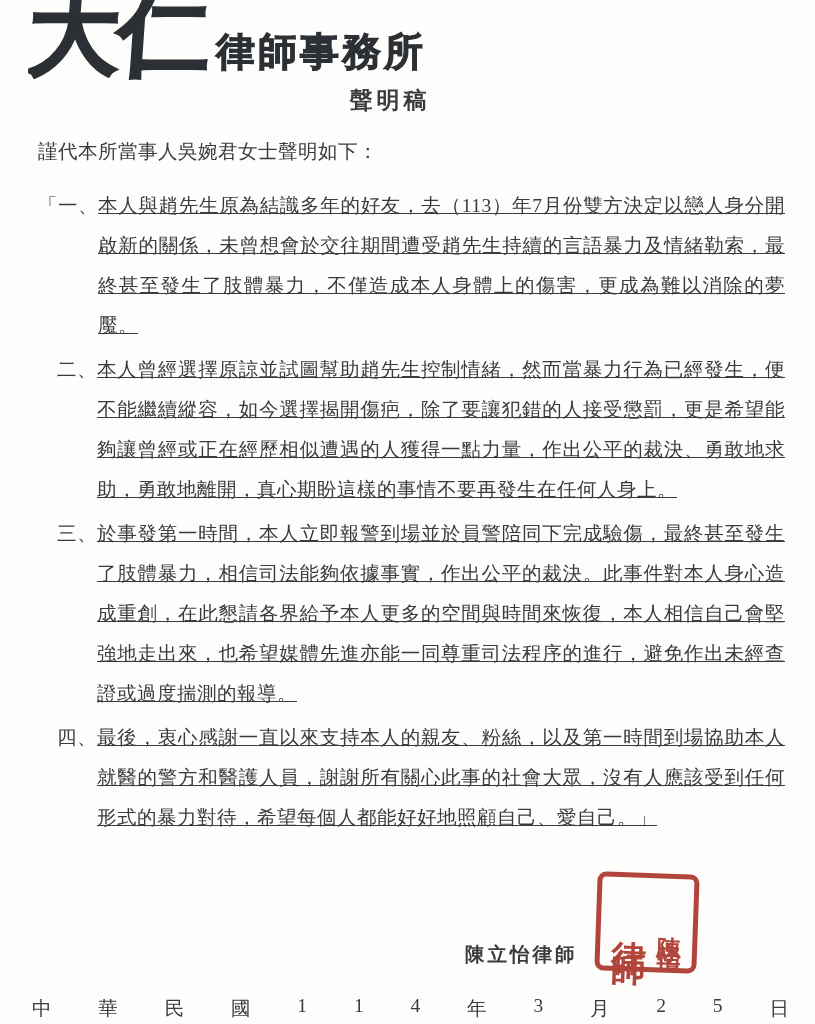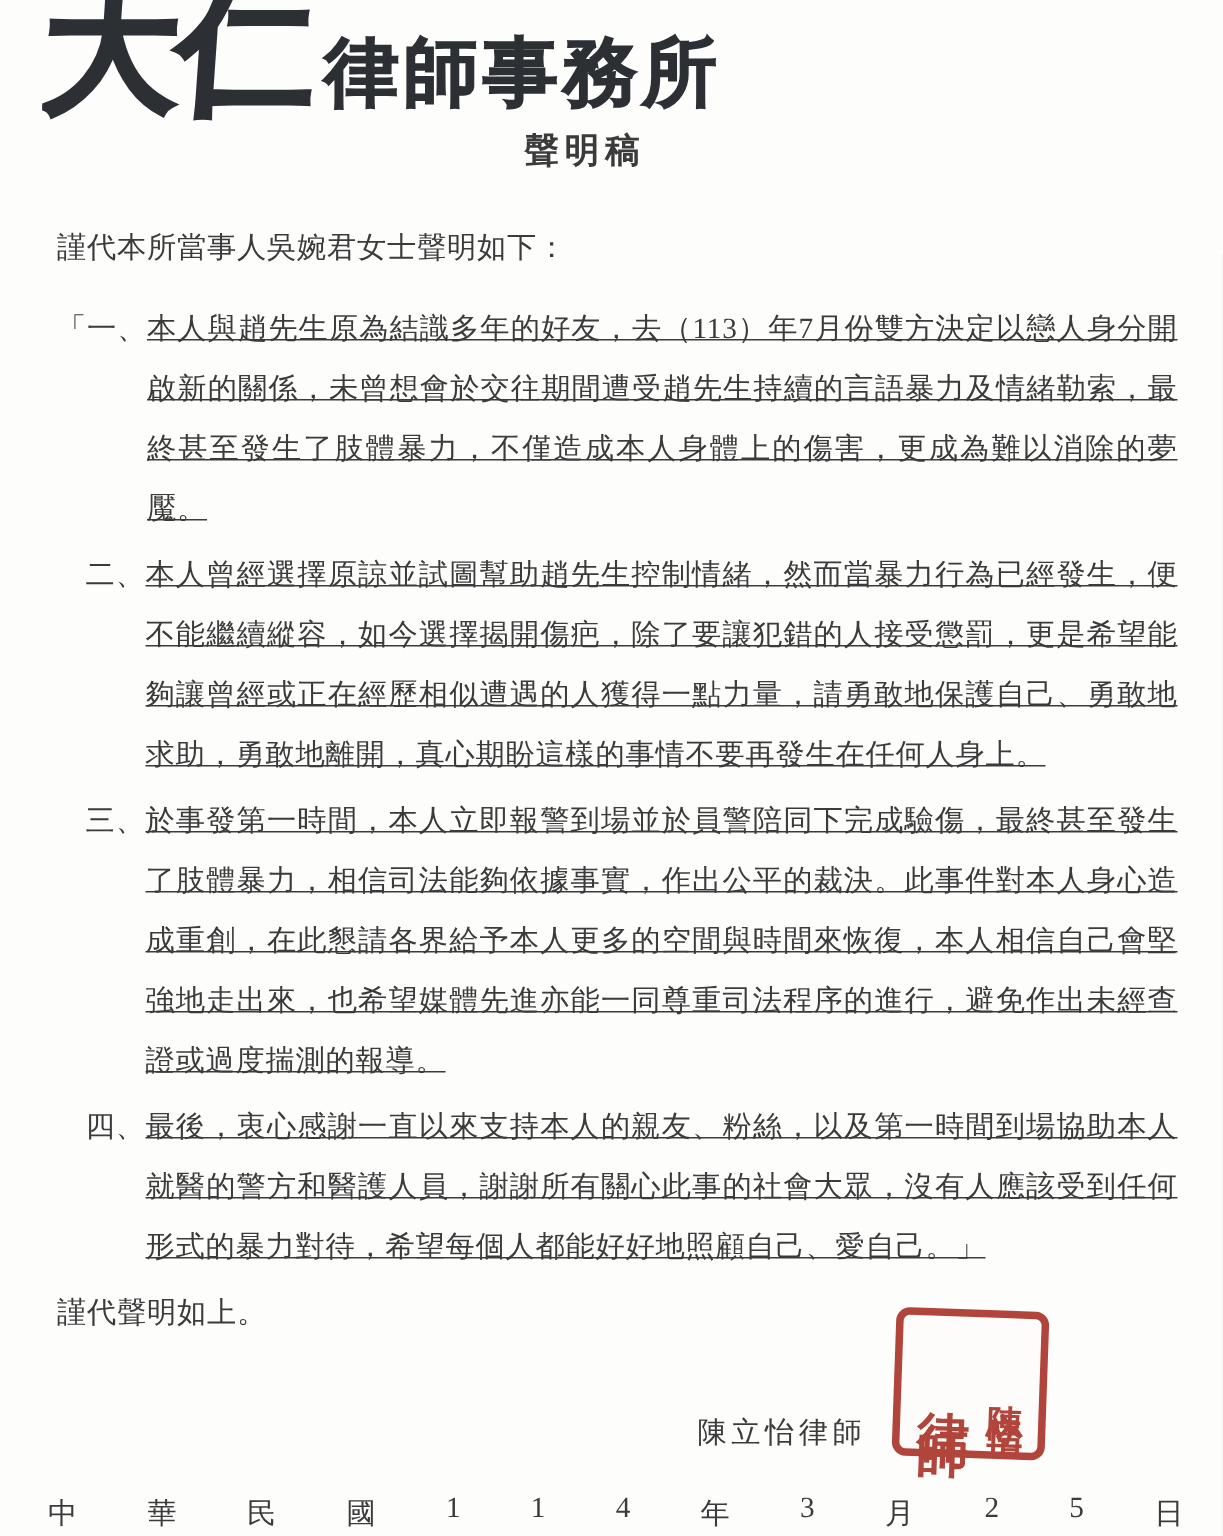--- a/index.html
+++ b/index.html
@@ -11,36 +11,36 @@
     background:linear-gradient(90deg,#fefefdf
     ,#fdfdfc 0%,#fdfdfc 93%,#f3f2f0 98%,#e9e8e6 100%);
     background-color:#fdfdfc;
     color:var(--ink,#3b3b3b);
     font-family:"Liberation Serif","DejaVu Serif",serif;
     overflow:hidden;
   }
   
   .brand { position:absolute; left:28px; top:-14px; display:flex; align-items:baseline; color:#2c3034; white-space:nowrap; }
   .brand-main { font-size:92px; font-weight:bold; letter-spacing:-2px; transform:skewX(-4deg); -webkit-text-stroke:2px #2c3034; line-height:1.05; }
-  .brand-sub { font-size:50px; font-weight:bold; letter-spacing:3px; margin-left:8px; -webkit-text-stroke:1px #2c3034; }
+  .brand-sub { font-size:39px; font-weight:bold; letter-spacing:3px; margin-left:8px; -webkit-text-stroke:1px #2c3034; }
   .contact { position:absolute; left:468px; top:12px; font-size:15px; line-height:1.35; letter-spacing:0.5px; }
   .contact-row { white-space:nowrap; }
   .contact-row.address { margin-bottom:17px; }
   
   .doc-title { position:absolute; top:85px; left:0; width:780px; text-align:center; font-size:23px; font-weight:bold; letter-spacing:4px; }
   
-  .body { position:absolute; left:38px; right:30px; top:146px; font-size:19.5px; line-height:40px; letter-spacing:0.5px; }
+  .body { position:absolute; left:38px; right:30px; top:132px; font-size:19.5px; line-height:40px; letter-spacing:0.5px; }
   .intro { margin-bottom:14px; }
   .para { display:flex; margin-bottom:4px; }
   .para-marker { flex:0 0 59px; text-align:right; white-space:nowrap; }
   .para-text { flex:1; text-align:justify; text-align-last:left;text-decoration:underline; }
   .closing { margin-top:2px; }
   
   .sig-firm { position:absolute; left:465px; top:893px; font-size:19.5px; letter-spacing:3px; }
-  .sig-lawyer { position:absolute; left:465px; top:941px; font-size:19.5px; letter-spacing:3px; }
+  .sig-lawyer { position:absolute; left:465px; top:941px; font-size:19.5px; letter-spacing:3px;font-weight:bold; }
   .seal {
     position:absolute; left:596px; top:873px; width:102px; height:99px;
     border:5px solid var(--seal-red,#b2453b); border-radius:9px;
     transform:rotate(2deg);
     display:flex; flex-direction:row; justify-content:space-evenly; align-items:center;
     color:var(--seal-red,#b2453b); font-weight:bold;
     background:rgba(255,250,248,0.4);
   }
   .seal-col { writing-mode:vertical-rl; text-orientation:upright; line-height:1; }
   .seal-col-left  { font-size:35px; letter-spacing:9px; }
@@ -64,34 +64,33 @@
   <div class="body">
     <div class="intro">謹代本所當事人吳婉君女士聲明如下：</div>
 
     <div class="para">
       <span class="para-marker">「一、</span>
       <div class="para-text">本人與趙先生原為結識多年的好友，去（113）年7月份雙方決定以戀人身分開啟新的關係，未曾想會於交往期間遭受趙先生持續的言語暴力及情緒勒索，最終甚至發生了肢體暴力，不僅造成本人身體上的傷害，更成為難以消除的夢魘。</div>
     </div>
 
     <div class="para">
       <span class="para-marker">二、</span>
-      <div class="para-text">本人曾經選擇原諒並試圖幫助趙先生控制情緒，然而當暴力行為已經發生，便不能繼續縱容，如今選擇揭開傷疤，除了要讓犯錯的人接受懲罰，更是希望能夠讓曾經或正在經歷相似遭遇的人獲得一點力量，請勇敢地保護自己、勇敢地求助，勇敢地離開，真心期盼這樣的事情不要再發生在任何人身上。</div>
+      <div class="para-text">本人曾經選擇原諒並試圖幫助趙先生控制情緒，然而當暴力行為已經發生，便不能繼續縱容，如今選擇揭開傷疤，除了要讓犯錯的人接受懲罰，更是希望能夠讓曾經或正在經歷相似遭遇的人獲得一點力量，作出公平的裁決、勇敢地求助，勇敢地離開，真心期盼這樣的事情不要再發生在任何人身上。</div>
     </div>
 
     <div class="para">
       <span class="para-marker">三、</span>
       <div class="para-text">於事發第一時間，本人立即報警到場並於員警陪同下完成驗傷，最終甚至發生了肢體暴力，相信司法能夠依據事實，作出公平的裁決。此事件對本人身心造成重創，在此懇請各界給予本人更多的空間與時間來恢復，本人相信自己會堅強地走出來，也希望媒體先進亦能一同尊重司法程序的進行，避免作出未經查證或過度揣測的報導。</div>
     </div>
 
     <div class="para">
       <span class="para-marker">四、</span>
       <div class="para-text">最後，衷心感謝一直以來支持本人的親友、粉絲，以及第一時間到場協助本人就醫的警方和醫護人員，謝謝所有關心此事的社會大眾，沒有人應該受到任何形式的暴力對待，希望每個人都能好好地照顧自己、愛自己。」</div>
     </div>
 
-    <div class="closing">謹代聲明如上。</div>
   </div>
 
   <div class="sig-lawyer">陳立怡律師</div>
 
   <div class="seal">
     <span class="seal-col seal-col-left">律師</span>
     <span class="seal-col seal-col-right">陳立怡</span>
   </div>
 
   <div class="date-line">

